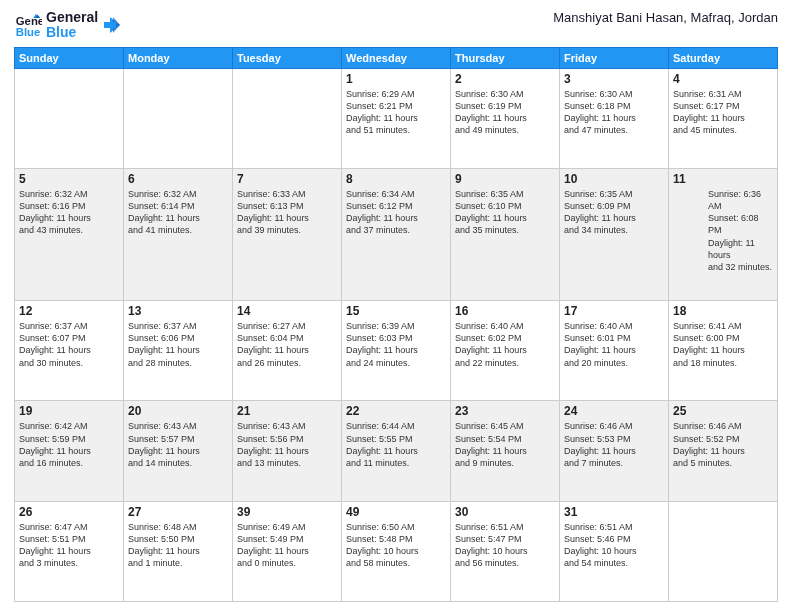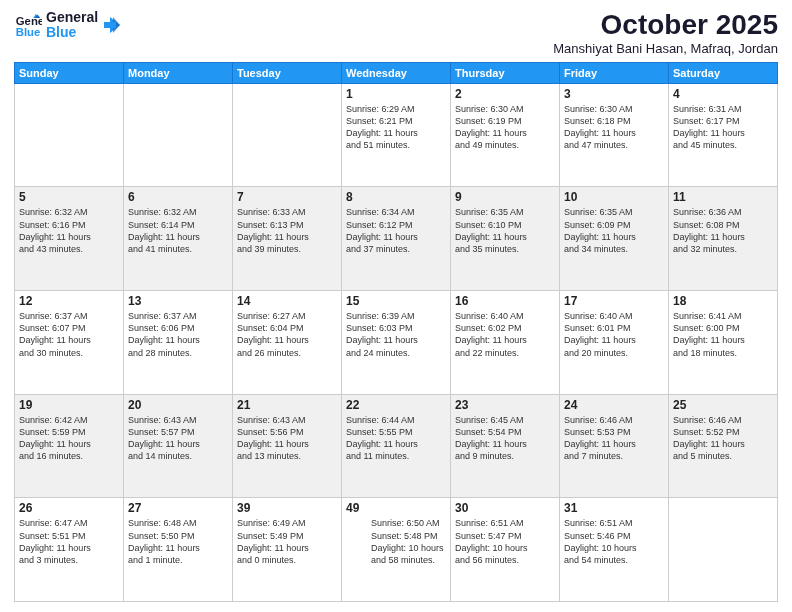--- a/index.html
+++ b/index.html
@@ -108,21 +108,20 @@
       <div style="display:flex;flex-direction:column;line-height:1.1;">
         <span style="font-size:14px;font-weight:bold;color:#1a1a2e;">General</span>
         <span style="font-size:14px;font-weight:bold;color:#2196F3;">Blue</span>
       </div>
       <svg width="20" height="20" viewBox="0 0 20 20">
         <polygon points="8,2 18,10 8,18 8,13 2,13 2,7 8,7" fill="#2196F3"></polygon>
         <polygon points="11,2 18,10 11,18 11,13 14,13 14,7 11,7" fill="#1565C0" opacity="0.7"></polygon>
       </svg>
     </div>
     <div class="title-block">
-      <div class="month-title">October 2025</div>
       <div class="subtitle">Manshiyat Bani Hasan, Mafraq, Jordan</div>
     </div>
   </div>
 
   <table class="calendar">
     <thead>
       <tr>
       <th>Sunday</th>
           <th>Monday</th>
           <th>Tuesday</th>
@@ -204,21 +203,21 @@
           </td>
           <td>
             <span class="day-num">10</span>
             <div class="day-info" style="white-space: pre-line;">Sunrise: 6:35 AM
 Sunset: 6:09 PM
 Daylight: 11 hours
 and 34 minutes.</div>
           </td>
           <td>
             <span class="day-num">11</span>
-            <div class="day-info" style="white-space: pre-line;">Sunrise: 6:36 AM
+            <div class="day-info" style="white-space: pre-line; margin-left: 35px;">Sunrise: 6:36 AM
 Sunset: 6:08 PM
 Daylight: 11 hours
 and 32 minutes.</div>
           </td>
         </tr>
         <tr class="row-normal">
           <td>
             <span class="day-num">12</span>
             <div class="day-info" style="white-space: pre-line;">Sunrise: 6:37 AM
 Sunset: 6:07 PM
@@ -336,21 +335,21 @@
           </td>
           <td>
             <span class="day-num">39</span>
             <div class="day-info" style="white-space: pre-line;">Sunrise: 6:49 AM
 Sunset: 5:49 PM
 Daylight: 11 hours
 and 0 minutes.</div>
           </td>
           <td>
             <span class="day-num">49</span>
-            <div class="day-info" style="white-space: pre-line; margin-left: 25px;">Sunrise: 6:50 AM
+            <div class="day-info" style="white-space: pre-line;">Sunrise: 6:50 AM
 Sunset: 5:48 PM
 Daylight: 10 hours
 and 58 minutes.</div>
           </td>
           <td>
             <span class="day-num">30</span>
             <div class="day-info" style="white-space: pre-line;">Sunrise: 6:51 AM
 Sunset: 5:47 PM
 Daylight: 10 hours
 and 56 minutes.</div>

